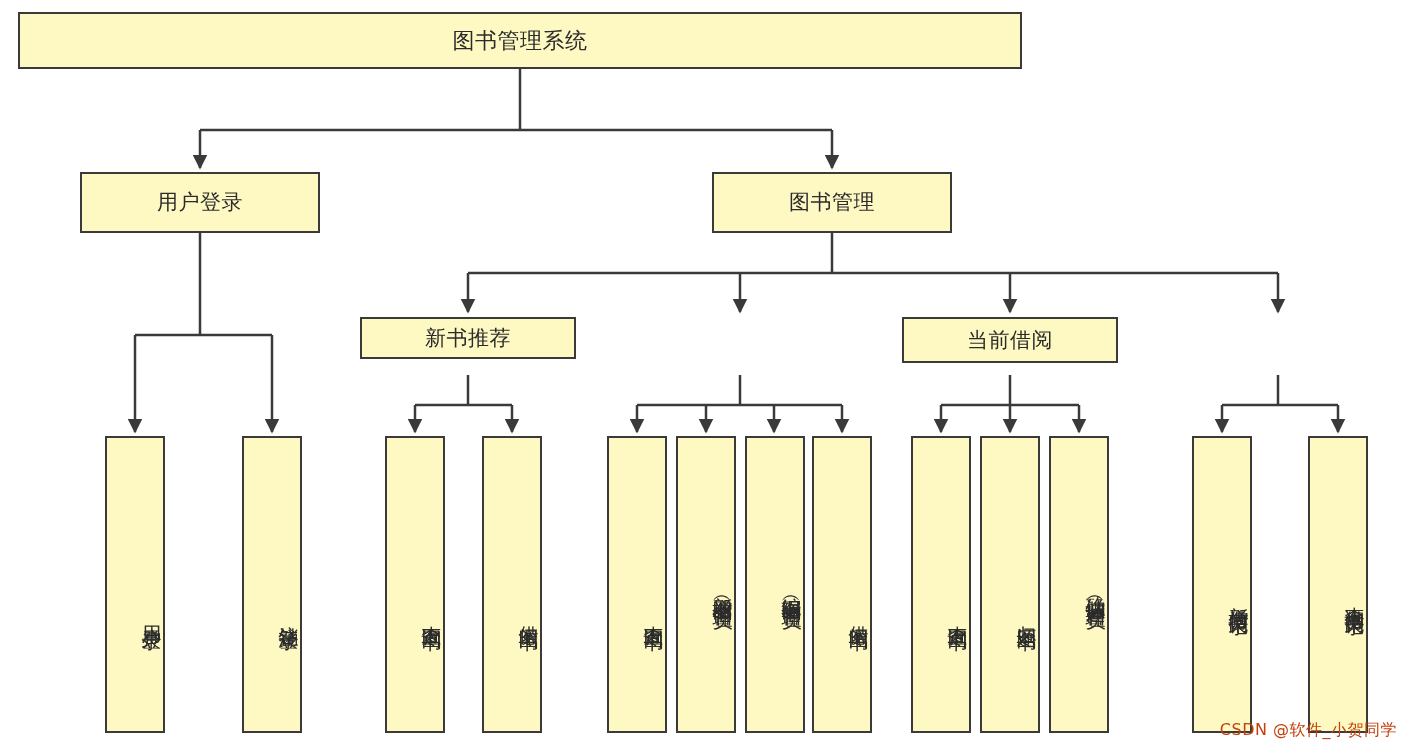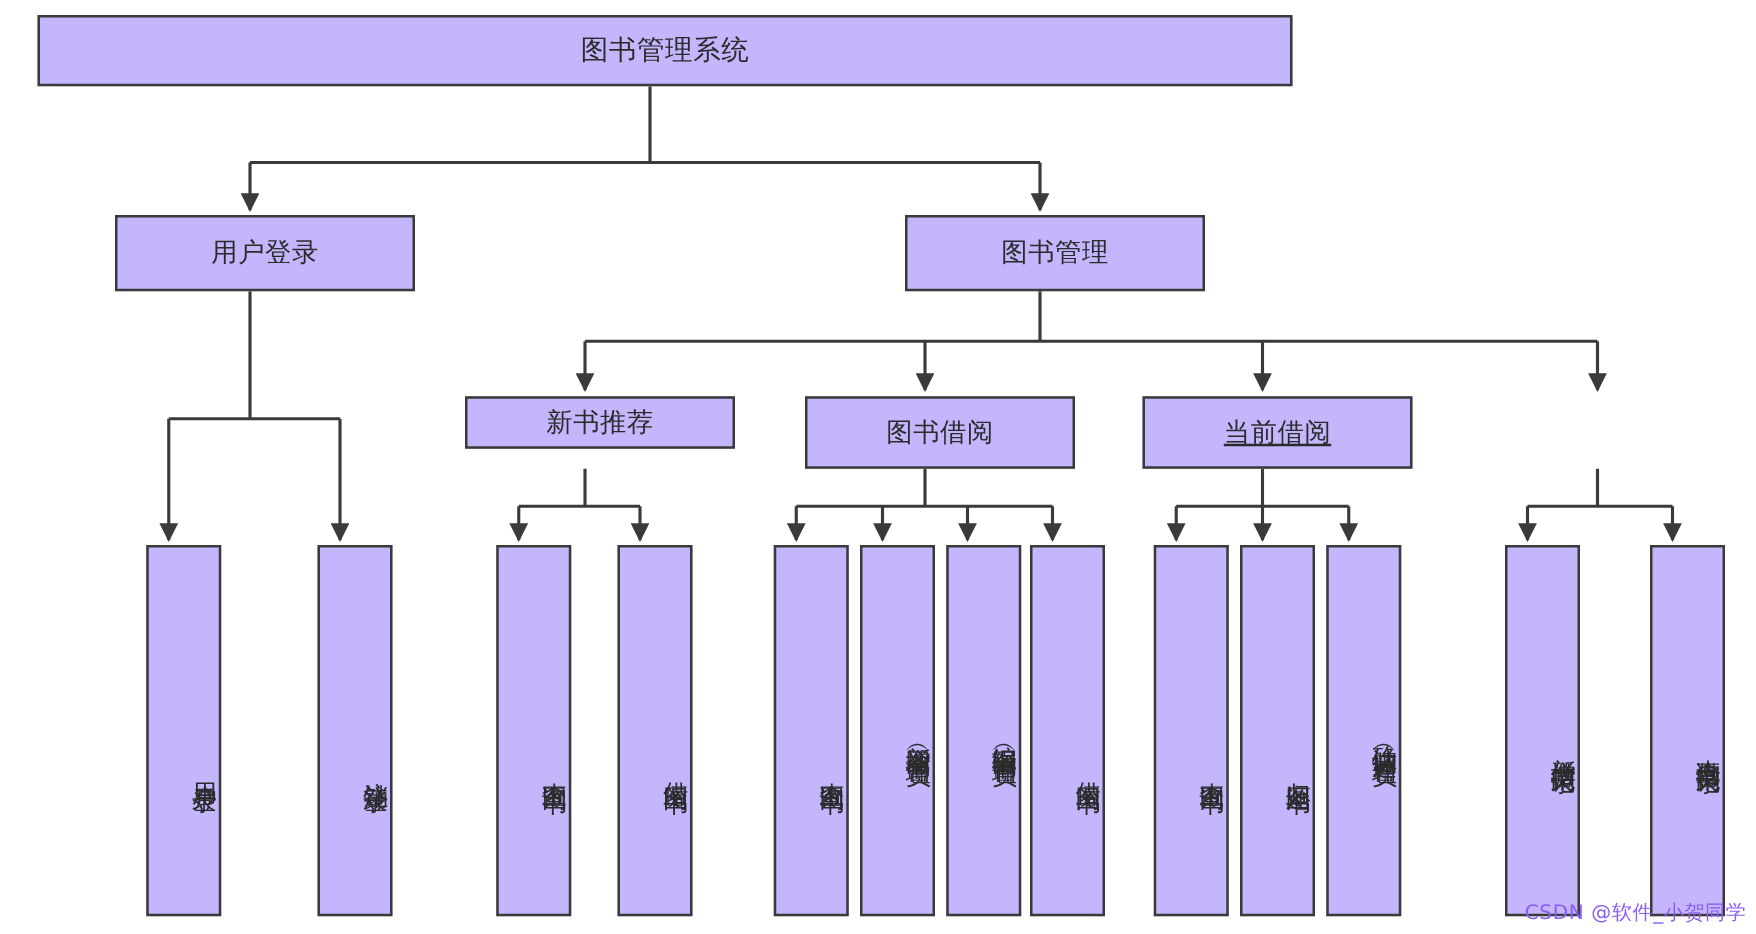--- a/index.html
+++ b/index.html
@@ -23,28 +23,27 @@
     left: 0;
     top: 0;
     width: 1405px;
     height: 747px;
     pointer-events: none;
   }
   .node {
     position: absolute;
     box-sizing: border-box;
     border: 2px solid #3a3a3a;
-    background: #c4b5fd;
+    background: #fef9c3;
     display: flex;
     align-items: center;
     justify-content: center;
     color: #2b2b2b;
     line-height: 1.18;
     z-index: 2;
-    margin-left: 12px;
   }
   .node-h {
     font-size: 21px;
     letter-spacing: 0.5px;
     text-align: center;
   }
   .node-root {
     font-size: 22px;
   }
   .node-v {
@@ -59,21 +58,21 @@
     overflow: hidden;
   }
   .node-v.pad-top-lg { padding-top: 58px; }
   .node-v.pad-top-md { padding-top: 24px; }
   .node-v.pad-top-sm { padding-top: 10px; }
   .watermark {
     position: absolute;
     right: 8px;
     bottom: 6px;
     font-size: 16px;
-    color: #8b5cf6;
+    color: #c2410c;
     z-index: 5;
     white-space: nowrap;
     letter-spacing: 0.5px;
   }
 </style>
 </head>
 <body>
 
 <div id="diagram-root">
 
@@ -126,22 +125,21 @@
       <path d="M 1338 405 L 1338 432" marker-end="url(#arrow)"></path>
     </g>
   </svg>
 
   <div class="node node-h node-root" style="left:18px; top:12px; width:1004px; height:57px;">图书管理系统</div>
 
   <div class="node node-h" style="left:80px; top:172px; width:240px; height:61px;">用户登录</div>
   <div class="node node-h" style="left:712px; top:172px; width:240px; height:61px;">图书管理</div>
 
   <div class="node node-h" style="left:360px; top:317px; width:216px; height:42px;">新书推荐</div>
-  <div class="node node-h" style="left:632px; top:317px; width:216px; height:58px;">图书借阅</div>
-  <div class="node node-h" style="left:902px; top:317px; width:216px; height:58px;text-decoration:underline;">当前借阅</div>
+  <div class="node node-h" style="left:902px; top:317px; width:216px; height:46px;">当前借阅</div>
 
   <div class="node node-v pad-top-lg" style="left:105px; top:436px; width:60px; height:297px;">用户登录</div>
   <div class="node node-v pad-top-lg" style="left:242px; top:436px; width:60px; height:297px;">注销登录</div>
 
   <div class="node node-v pad-top-lg" style="left:385px; top:436px; width:60px; height:297px;">查询图书</div>
   <div class="node node-v pad-top-lg" style="left:482px; top:436px; width:60px; height:297px;">借阅图书</div>
 
   <div class="node node-v pad-top-lg" style="left:607px; top:436px; width:60px; height:297px;">查询图书</div>
   <div class="node node-v pad-top-sm" style="left:676px; top:436px; width:60px; height:297px;">新增图书（管理员）</div>
   <div class="node node-v pad-top-sm" style="left:745px; top:436px; width:60px; height:297px;">编辑图书（管理员）</div>

